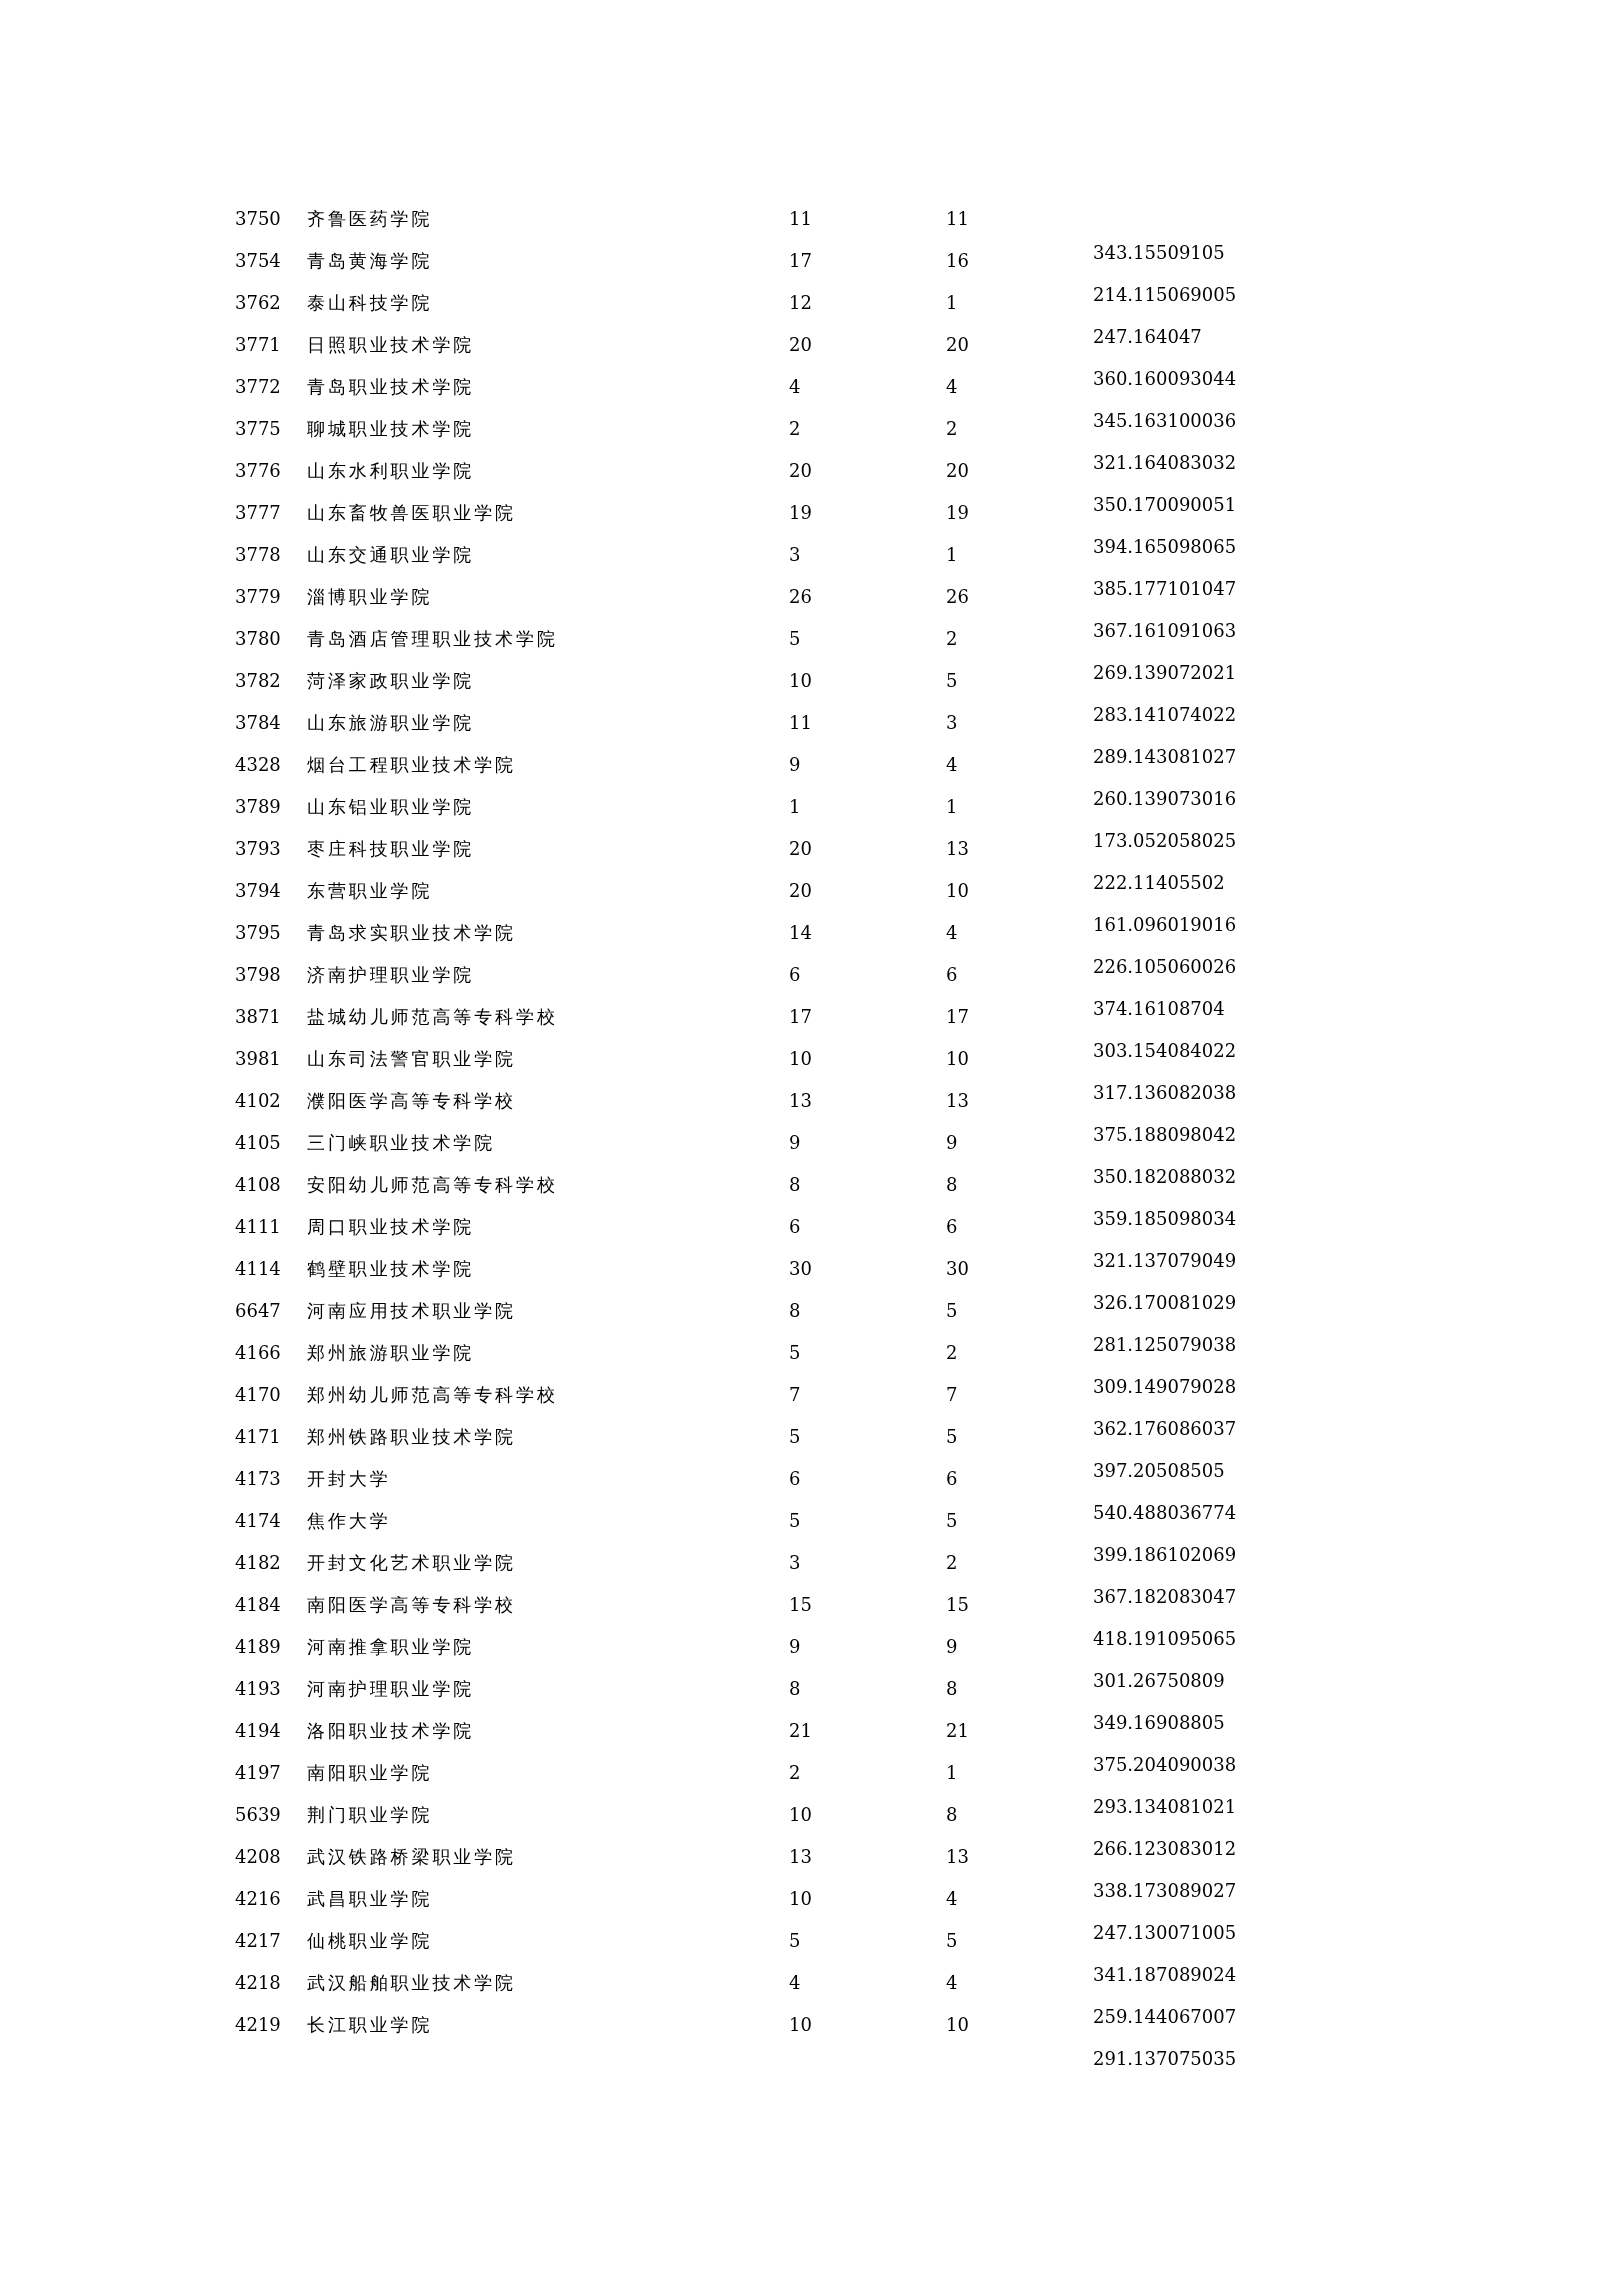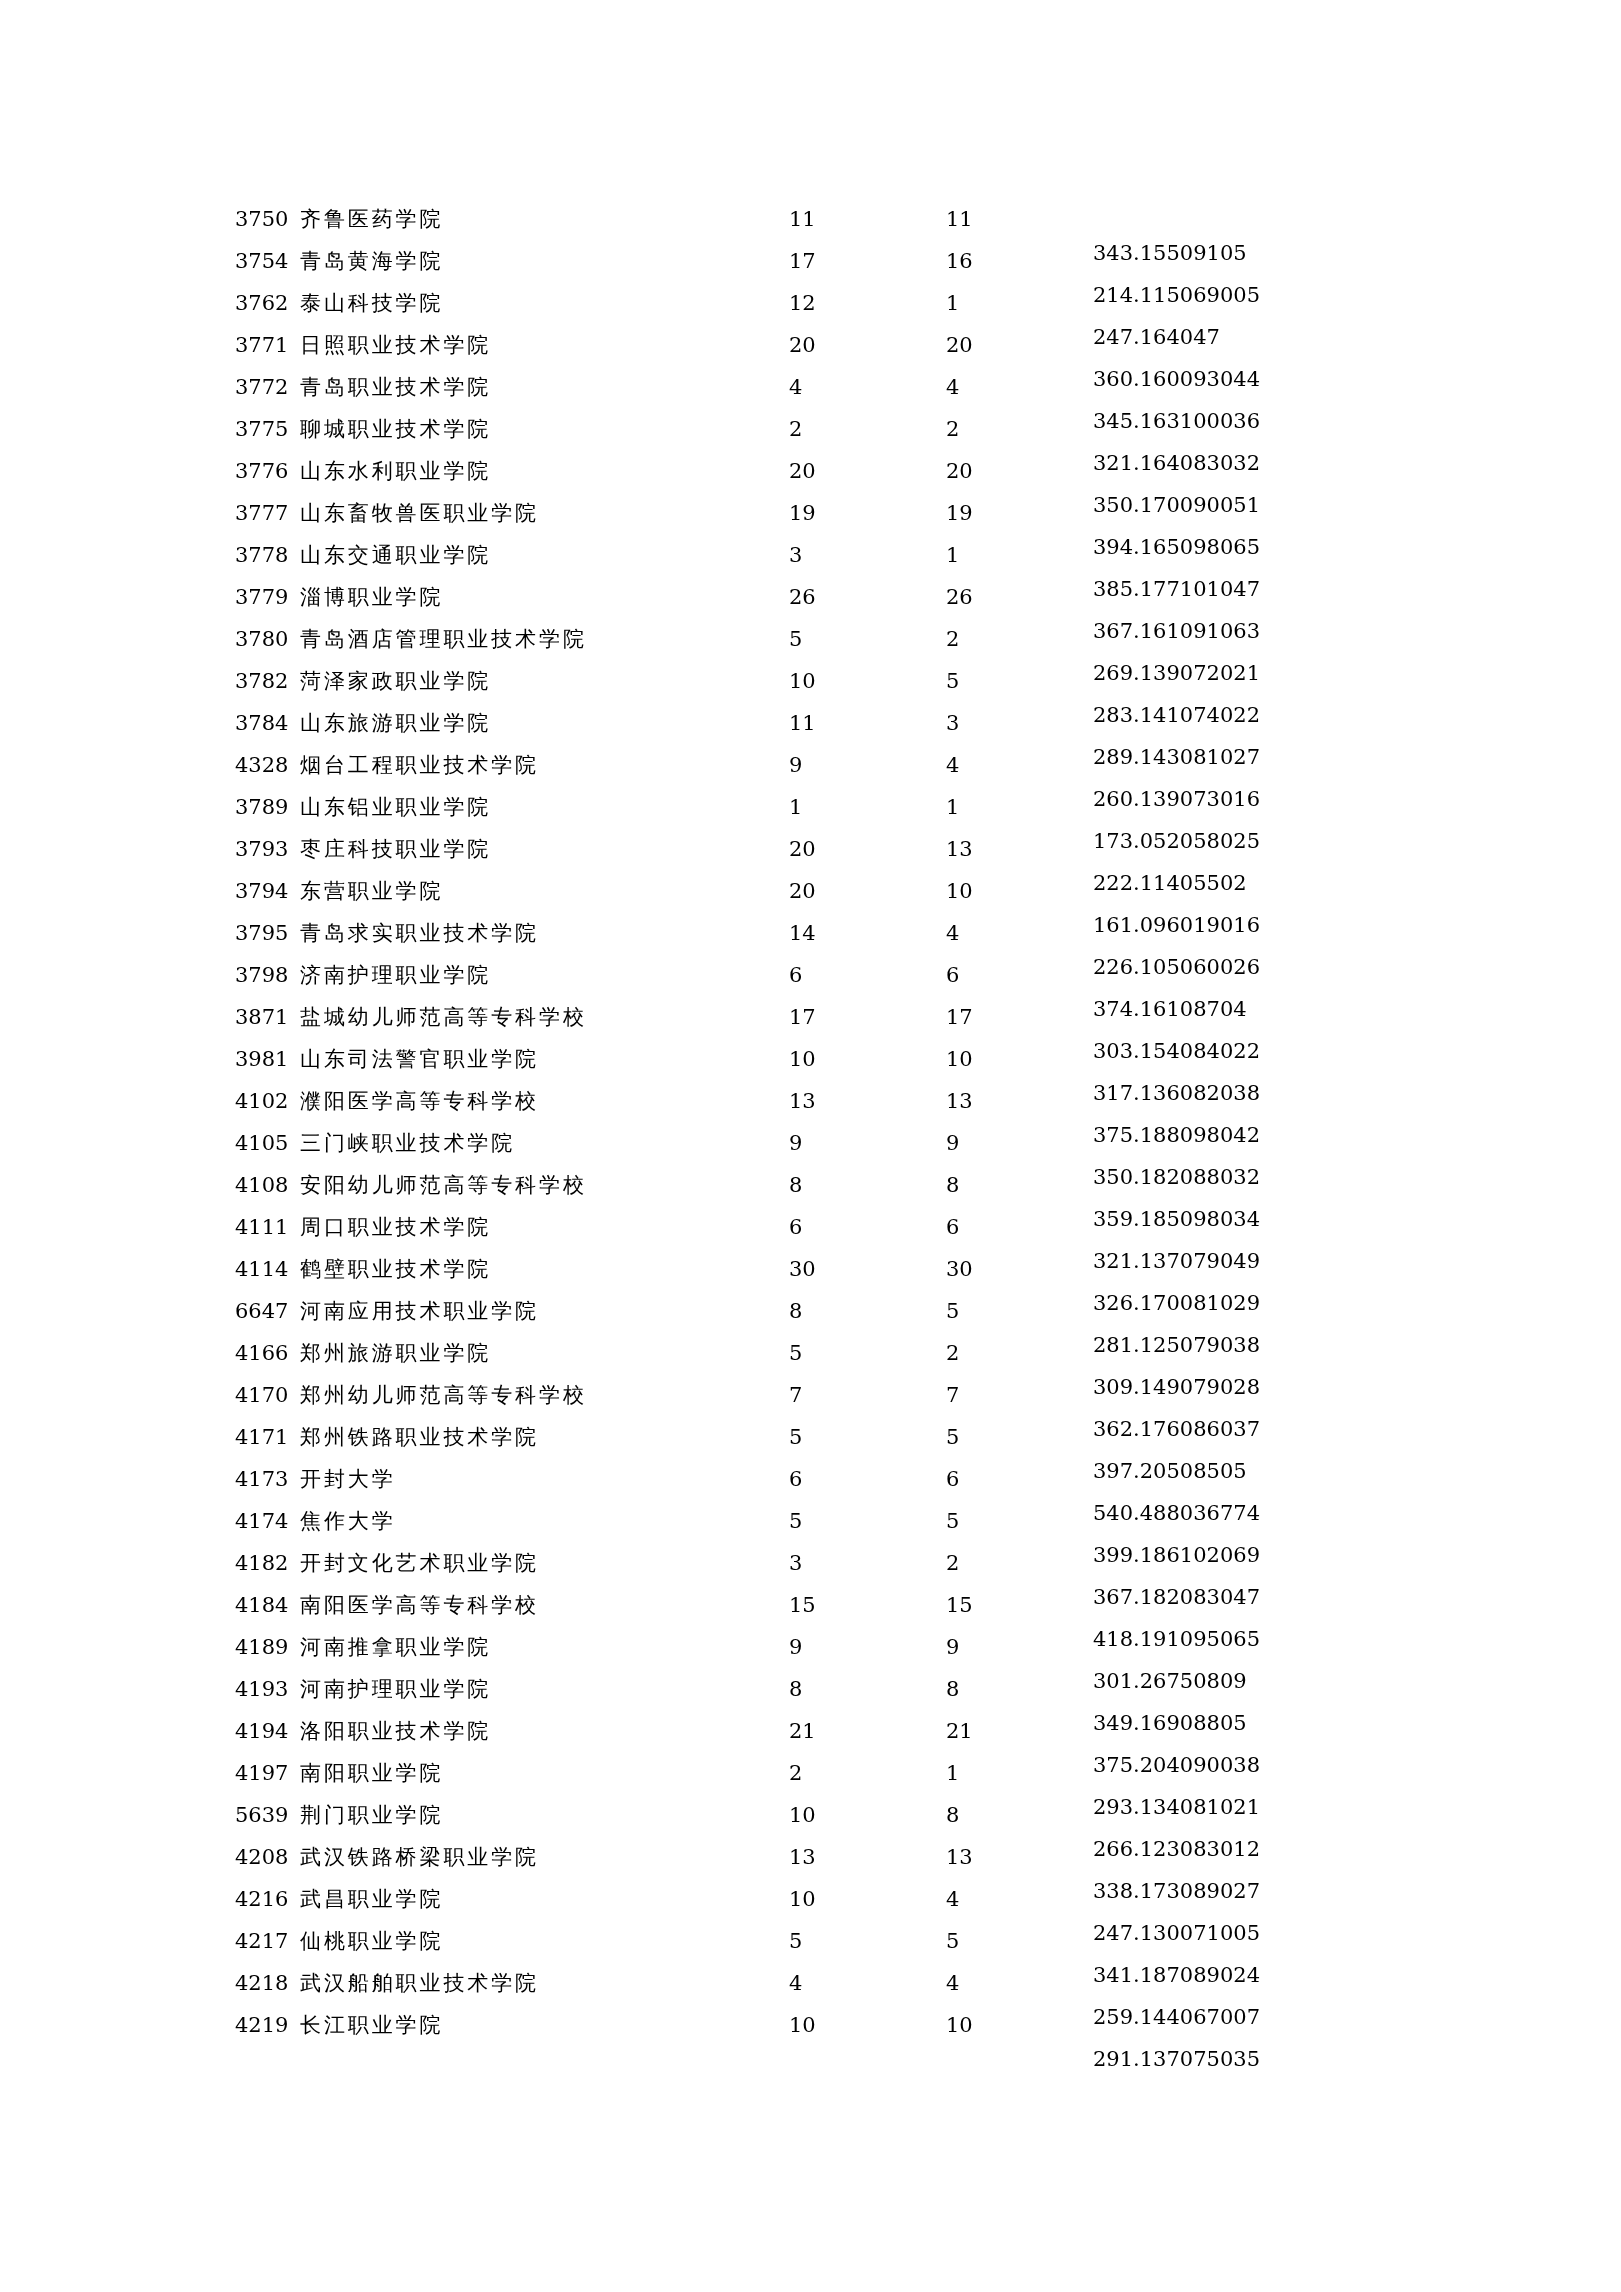--- a/index.html
+++ b/index.html
@@ -26,29 +26,29 @@
     .table {
       position: absolute;
       left: 235px;
       top: 198px;
       width: 1157px;
     }
     .row {
       position: relative;
       height: 42px;
       line-height: 42px;
-      font-size: 21px;
+      font-size: 18px;
       white-space: nowrap;
     }
     .cell {
       position: absolute;
       top: 0;
     }
     .c-code { left: 0; }
-    .c-name { left: 65px; letter-spacing: 2.9px; }
+    .c-name { left: 72px; letter-spacing: 2.9px; }
     .c-plan { left: 554px; }
     .c-admit { left: 711px; }
     .c-score { left: 858px; margin-top: 34px; }
   </style>
 </head>
 <body>
 
 <div class="page">
   <div class="table" id="table">
       <div class="row">

